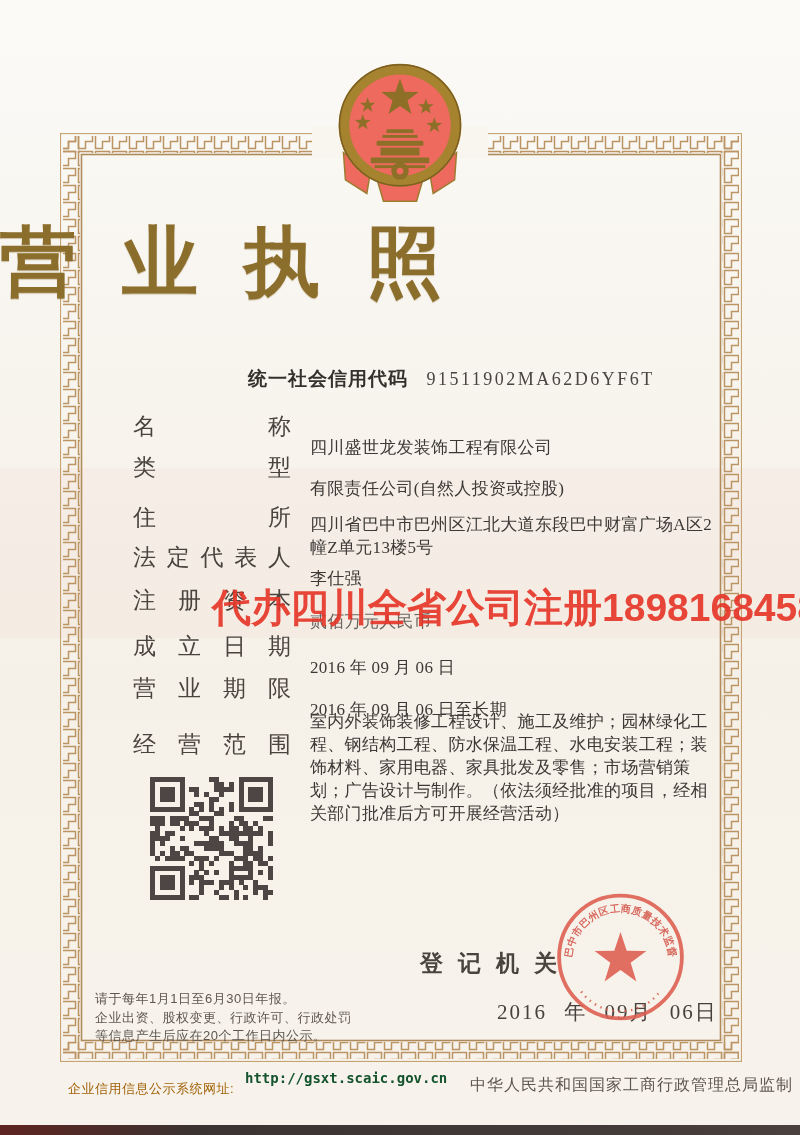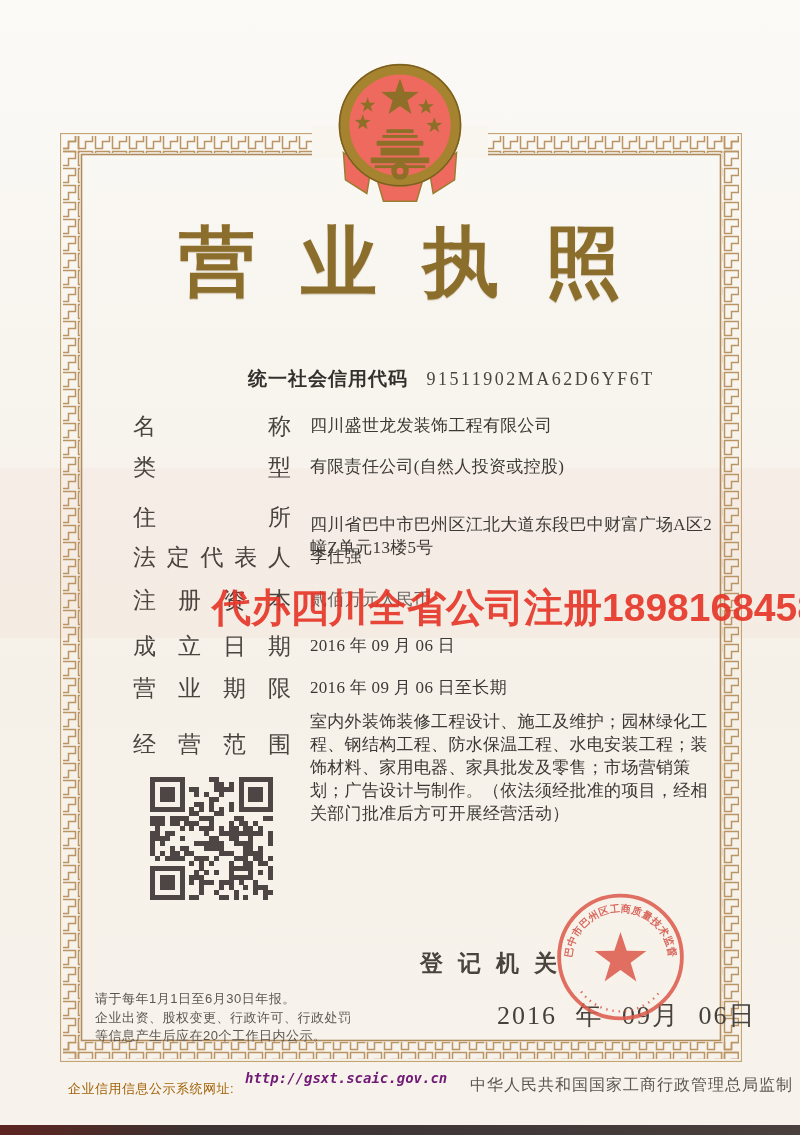--- a/index.html
+++ b/index.html
@@ -11,56 +11,56 @@
   .scan-band{position:absolute;left:0;right:0;pointer-events:none;}
   .band1{top:468px;height:170px;background:rgba(238,208,196,0.16);}
   .bottom-strip{
     position:absolute;left:0;right:0;bottom:0;height:10px;
     background:linear-gradient(90deg,#5e2420 0%,#3a3331 25%,#423a38 70%,#4a403d 100%);
   }
   .frame-wrap{position:absolute;left:60px;top:133px;}
   .emblem-backing{position:absolute;left:312px;top:126px;width:176px;height:32px;background:#f9f6f0;}
   .emblem{position:absolute;left:322px;top:55px;}
   .title{
-    position:absolute;left:0;right:0;top:212px;text-align:center;
+    position:absolute;left:0;right:0;top:212px;
     font-weight:900;font-size:76px;color:#8c6e2c;letter-spacing:46px;
     text-shadow:0 1px 1px rgba(120,90,30,0.35);
   }
   .title span{margin-right:-46px;}
   .credit-line{position:absolute;left:248px;top:366px;white-space:nowrap;}
   .credit-label{font-weight:bold;font-size:19px;color:#33302d;letter-spacing:1px;}
   .credit-code{font-family:"Liberation Serif",serif;font-size:18px;color:#4a4540;letter-spacing:2.5px;margin-left:14px;}
   .row{position:absolute;left:133px;width:580px;display:flex;align-items:flex-start;}
   .flabel{
     display:inline-block;width:158px;flex:0 0 158px;
     font-weight:normal;font-size:23px;color:#4a443f;
     text-align:justify;text-align-last:justify;line-height:1.1;
   }
   .fvalue{
     font-family:"Liberation Serif",serif;font-size:17px;color:#3c3835;
-    margin-left:19px;margin-top:0;width:402px;line-height:23px;letter-spacing:0.3px;
+    margin-left:19px;margin-top:22px;width:402px;line-height:23px;letter-spacing:0.3px;
   }
   .watermark{
     position:absolute;left:212px;top:581px;white-space:nowrap;
     font-weight:bold;font-size:39px;color:#e63326;opacity:0.9;letter-spacing:0px;
     font-family:"Liberation Sans",sans-serif;
   }
   .qr{position:absolute;left:150px;top:777px;width:123px;height:123px;}
   .reg-label{
     position:absolute;left:420px;top:948px;
     font-weight:bold;font-size:23px;color:#4a443f;letter-spacing:15px;white-space:nowrap;
   }
   .reg-date{
     position:absolute;left:497px;top:998px;white-space:nowrap;
-    font-family:"Liberation Serif",serif;font-size:26px;color:#46413c;word-spacing:10px;letter-spacing:2px;
+    font-family:"Liberation Serif",serif;font-size:21px;color:#46413c;word-spacing:10px;letter-spacing:2px;
   }
   .seal{position:absolute;left:548px;top:888px;opacity:0.88;}
   .notes{position:absolute;left:95px;top:990px;font-size:13px;line-height:18.5px;color:#5d5650;letter-spacing:0.5px;}
   .bottom-left-label{position:absolute;left:68px;top:1080px;font-size:13px;color:#a16207;letter-spacing:0.5px;}
-  .bottom-url{position:absolute;left:245px;top:1070px;font-family:"DejaVu Sans Mono",monospace;font-weight:bold;font-size:14px;color:#701a75;font-style:italic;}
+  .bottom-url{position:absolute;left:245px;top:1070px;font-family:"DejaVu Sans Mono",monospace;font-weight:bold;font-size:14px;color:#14532d;}
   .bottom-right-label{position:absolute;left:470px;top:1075px;font-family:"Liberation Serif",serif;font-size:16px;color:#5d5650;letter-spacing:1px;}
 </style>
 </head>
 <body>
 
 <div class="scan-band band1"></div>
 
 <div class="frame-wrap">
   <svg width="682" height="929" viewBox="0 0 682 929">
     <defs>

